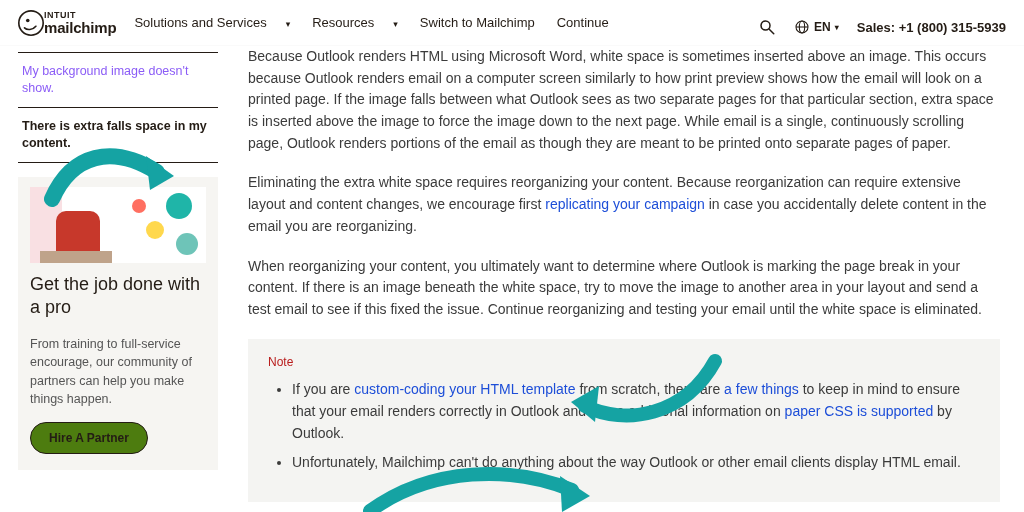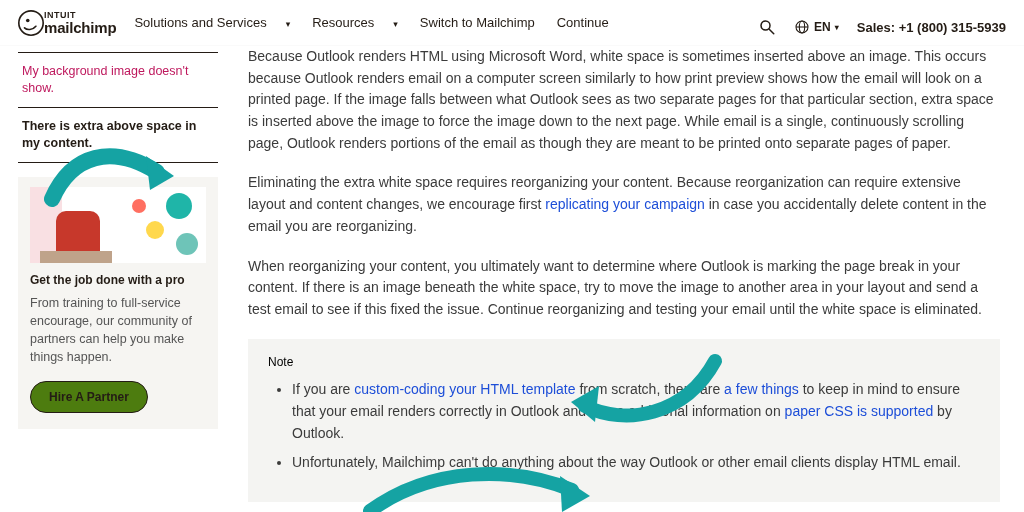--- a/index.html
+++ b/index.html
@@ -19,44 +19,44 @@
   .hdr-right { margin-left:auto; display:flex; align-items:center; gap:18px;margin-top:9px; }
   .ic { width:18px; height:18px; }
   .lang { display:flex; align-items:center; gap:4px; font-size:12px; font-weight:600;}
   .lang svg{ width:16px;height:16px;}
   .sales { font-weight:700; font-size:13px;}
 
   
   .page { display:flex; padding:0 18px; position:relative; }
   .side { width:200px; flex:0 0 200px; padding-top:6px; }
   .side-list { border-bottom:1px solid #241c15; }
-  .side-item { border-top:1px solid #241c15; padding:10px 4px; font-size:12.5px; line-height:1.35; cursor:pointer; color:#be185d; }
+  .side-item { border-top:1px solid #241c15; padding:10px 4px; font-size:12.5px; line-height:1.35; cursor:pointer; color:#8b5cf6; }
   .side-item:first-child{ border-top:1px solid #241c15;}
   .side-item.active { font-weight:700; color:#241c15; }
 
   .promo { margin-top:14px; background:#f6f5f2; padding:10px 12px 16px; }
   .promo-img { height:76px; background:
      linear-gradient(90deg,#f9e0e3 0 18%,#fff 18% 100%);
      position:relative; overflow:hidden; margin-bottom:10px;}
   .promo-blob{position:absolute;border-radius:50%;}
   .b1{width:26px;height:26px;background:#1fb5a8;top:6px;right:14px;}
   .b2{width:18px;height:18px;background:#ffd84d;top:34px;right:42px;}
   .b3{width:14px;height:14px;background:#ff6f61;top:12px;right:60px;}
   .b4{width:22px;height:22px;background:#6ec4b8;top:46px;right:8px;}
   .promo-person{position:absolute;left:26px;bottom:0;width:44px;height:52px;background:#c7382b;border-radius:10px 10px 0 0;}
   .promo-desk{position:absolute;left:10px;bottom:0;width:72px;height:12px;background:#bfa38a;}
-  .promo h4{font-size:12px;font-weight:700;margin-bottom:6px;line-height:1.3;}
+  .promo h4{font-size:18px;font-weight:400;margin-bottom:16px;line-height:1.3;}
   .promo p{font-size:12.5px;color:#555;line-height:1.45;margin-bottom:14px;}
   .promo-btn{display:inline-block;border:1px solid #241c15;border-radius:22px;padding:8px 18px;font-size:12px;font-weight:600;background:#4d7c0f;cursor:pointer;}
 
   .main { flex:1; padding:0 6px 0 30px; font-size:14px; line-height:1.55; color:#3b3b3b; position:relative;}
   .para{margin-bottom:18px;}
   .lnk{color:#1d4ed8;cursor:pointer;}
   .note{background:#f4f4f2;padding:14px 20px 20px; margin-top:10px;}
-  .note-title{font-size:12px;color:#000000;margin-bottom:8px;}
+  .note-title{font-size:12px;color:#b91c1c;margin-bottom:8px;}
   .note ul{list-style:disc;padding-left:24px;}
   .note li{margin-bottom:8px;}
 
   
   .arrow{position:absolute;pointer-events:none;}
   .arrow svg{display:block;}
   .arrow1{left:42px; top:78px; width:140px;}
   .arrow2{left:555px; top:300px; width:170px;}
   .arrow3{left:362px; top:410px; width:240px;}
 </style>
@@ -109,21 +109,21 @@
   </div>
 </div>
 
 <div class="page">
   <div class="side">
     <div class="side-list">
       <div class="side-item">
         <span>My background image doesn't show.</span>
       </div>
       <div class="side-item active">
-        <span>There is extra above space in my content.</span>
+        <span>There is extra falls space in my content.</span>
       </div>
     </div>
 
     <div class="promo">
       <div class="promo-img">
         <span class="promo-blob b1"></span>
           <span class="promo-blob b2"></span>
         <span class="promo-blob b3"></span>
           <span class="promo-blob b4"></span>
         <span class="promo-person"></span>

